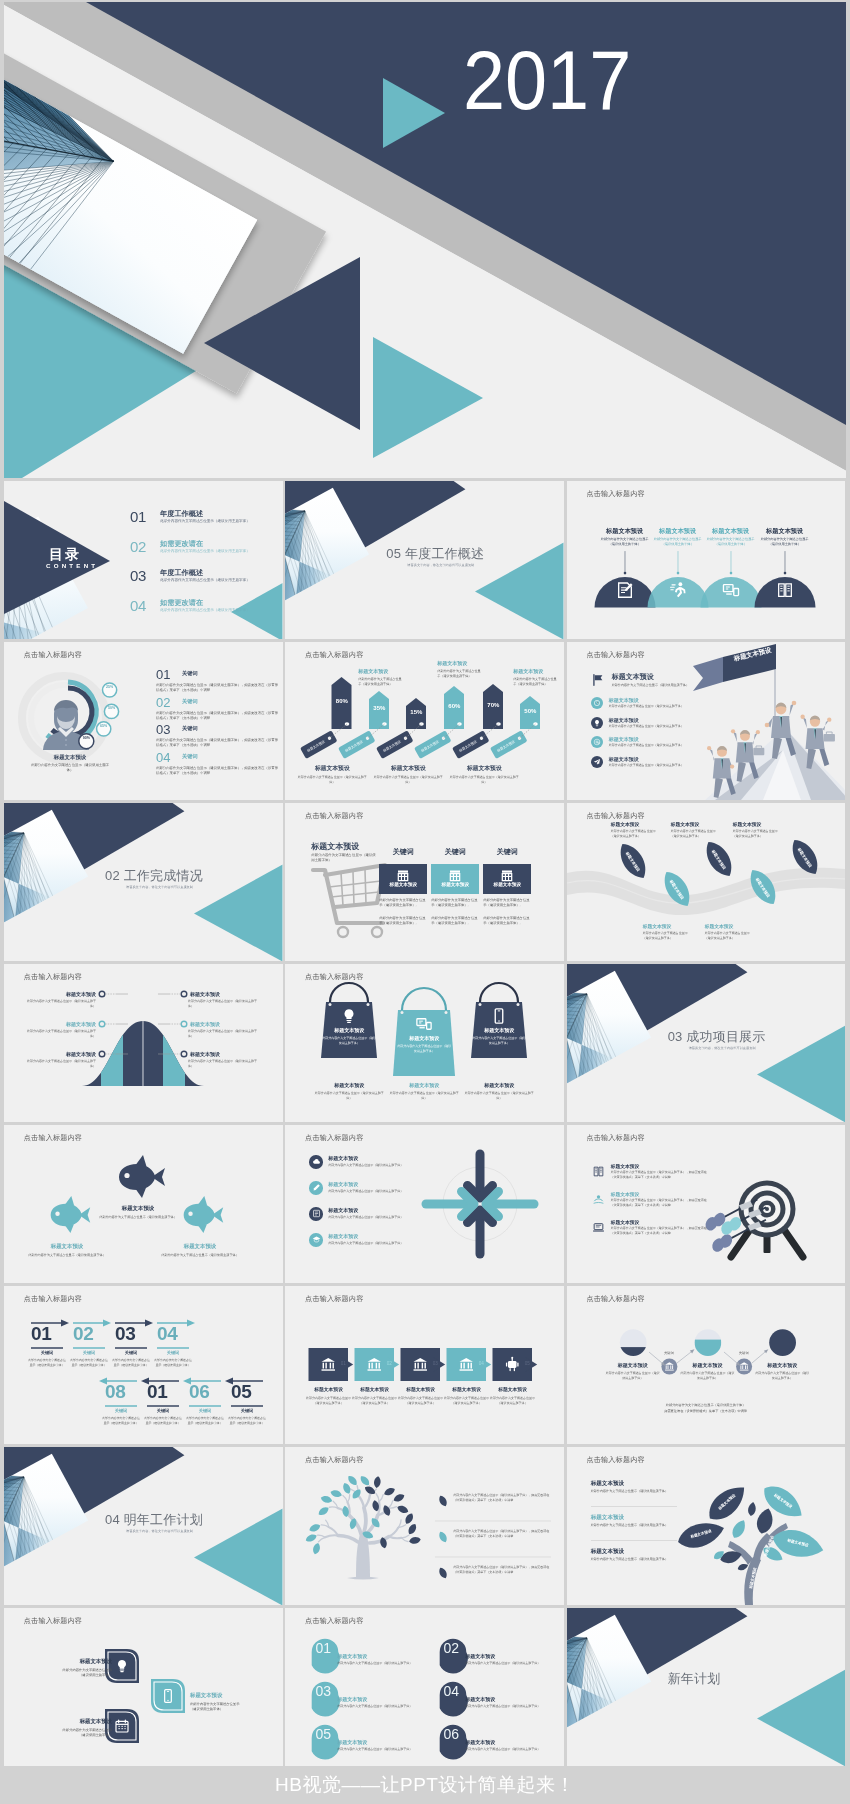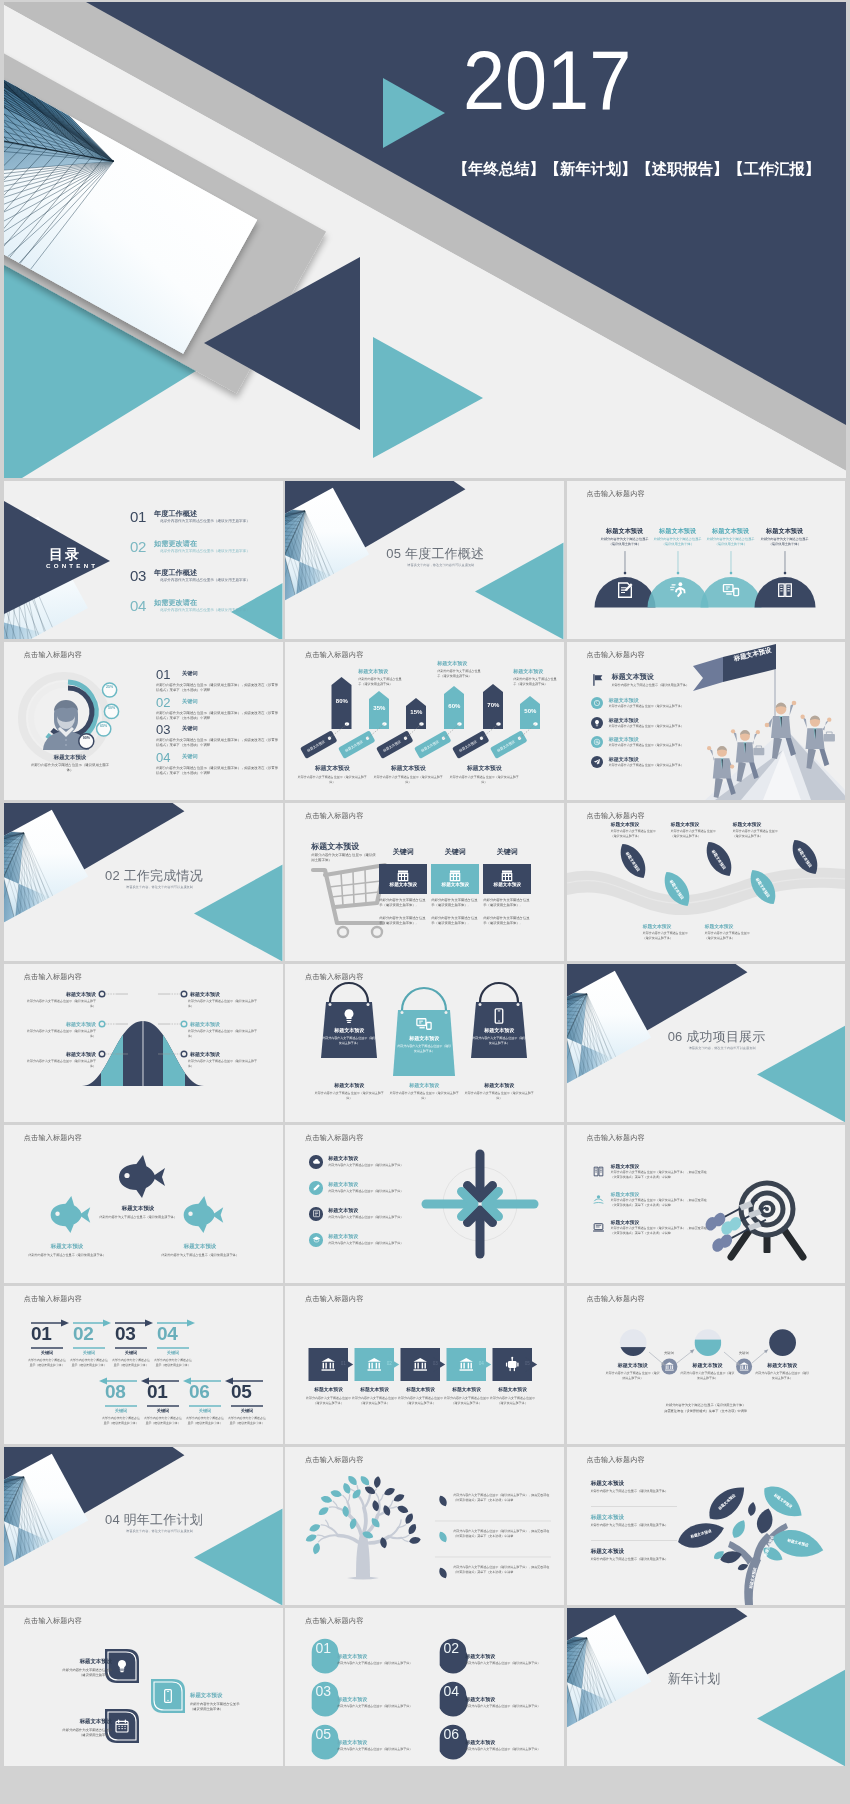--- a/index.html
+++ b/index.html
@@ -15,21 +15,21 @@
 .sl svg.bg{position:absolute;left:0;top:0;}
 .sl svg.ov{position:absolute;left:0;top:0;pointer-events:none;}
 .stitle{position:absolute;left:19.8px;top:8.2px;font-size:7.1px;color:#585858;letter-spacing:.2px;}
 .footer{position:absolute;left:0;top:1765px;width:850px;height:39px;color:#fff;display:flex;align-items:center;justify-content:center;font-size:19px;letter-spacing:.5px;}
 .sl div{position:absolute;}
 
 .toc-t{left:45px;top:65px;font-size:14px;font-weight:700;color:#fff;letter-spacing:2px;}
 .toc-s{left:42px;top:81px;font-size:6.2px;font-weight:700;color:#fff;letter-spacing:3.2px;}
 .tocrow{left:126px;width:150px;}
 .tocnum{position:absolute;left:0;top:0;font-size:15px;font-weight:300;letter-spacing:-.3px;}
-.toclab{position:absolute;left:24px;top:1px;font-size:7.2px;font-weight:700;}
+.toclab{position:absolute;left:30px;top:1px;font-size:7.2px;font-weight:700;}
 .tocbody{position:absolute;left:30px;top:11px;font-size:3.6px;opacity:.85;white-space:nowrap;}
 
 .dv-h{left:101px;top:64px;font-size:13px;color:#6a7079;letter-spacing:.2px;}
 .dv-s{left:122px;top:82px;font-size:3.2px;color:#808995;}
 
 .dome-lab{top:46px;width:58px;text-align:center;font-size:6.2px;font-weight:700;}
 .dome-body{top:56px;width:48px;text-align:center;font-size:3.2px;line-height:1.5;}
 
 .bub{font-size:3.6px;width:14px;text-align:center;line-height:1.1;font-weight:600;}
 .dn-cap{left:34px;top:112px;width:64px;text-align:center;font-size:5.4px;font-weight:700;color:#3c4a60;}
@@ -277,21 +277,20 @@
                 <line x1="285.0" y1="200.0" x2="200.0" y2="400" stroke="#06131d" stroke-width="2.2" opacity="0.6"></line>
               </g>
             </g>
           </g>
           <polygon points="200,341 356,255 356,428" fill="#3a4762"></polygon>
           <polygon points="369,335 369,456 479,396" fill="#6bb9c4"></polygon>
           <polygon points="379,76 379,146 441,111" fill="#6bb9c4"></polygon>
         </g>
       </svg>
       <div class="cv-year">2017</div>
-      <div class="cv-sub">【年终总结】【新年计划】【述职报告】【工作汇报】</div>
     </div>
 <div class="grid">
 <div class="sl">
         <svg class="bg" width="278.66" height="158" viewBox="0 0 278.66 158">
           <defs>
             <clipPath id="tocclip">
               <rect x="0" y="0" width="278.66" height="158"></rect>
             </clipPath>
             <clipPath id="tocph">
               <rect x="0" y="0" width="170" height="104"></rect>
@@ -1204,21 +1203,21 @@
                     <line x1="360.9" y1="168.2" x2="286.8" y2="400.0"></line>
                     <line x1="331.0" y1="180.7" x2="252.6" y2="400.0"></line>
                   </g>
                   <line x1="600.0" y1="68.0" x2="285.0" y2="200.0" stroke="#06131d" stroke-width="2.4" opacity="0.8"></line>
                   <line x1="285.0" y1="200.0" x2="200.0" y2="400" stroke="#06131d" stroke-width="2.2" opacity="0.6"></line>
                 </g>
               </g>
             </g>
           </g>
         </svg>
-        <div class="dv-h">06 成功项目展示</div>
+        <div class="dv-h">03 成功项目展示</div>
         <div class="dv-s">请替换文字内容，修改文字内容也可以直接复制</div>
       </div>
 <div class="sl">
         <svg class="bg" width="278.66" height="158" viewBox="0 0 278.66 158">
           <rect width="278.66" height="158" fill="#f0f0f0"></rect>
           <g transform="translate(63,90) scale(0.86)">
             <path d="M-19,0 C-19,-8.5 -10,-13.5 0,-13 C9,-12.6 15.5,-7 17,-1 L17,1 C15.5,7 9,12.6 0,13 C-10,13.5 -19,8.5 -19,0 Z" fill="#6bb9c4"></path>
             <path d="M16,-1.5 L27,-9 L24,0 L27,9 L16,1.5 Z" fill="#6bb9c4"></path>
             <path d="M-2,-12.4 L5,-22 L8.5,-10.6 Z" fill="#6bb9c4"></path>
             <path d="M-2,12.4 L4,21 L8,10.8 Z" fill="#6bb9c4"></path>
@@ -1989,13 +1988,14 @@
                   <line x1="600.0" y1="68.0" x2="285.0" y2="200.0" stroke="#06131d" stroke-width="2.4" opacity="0.8"></line>
                   <line x1="285.0" y1="200.0" x2="200.0" y2="400" stroke="#06131d" stroke-width="2.2" opacity="0.6"></line>
                 </g>
               </g>
             </g>
           </g>
         </svg>
         <div class="dv-h" style="top:62px">新年计划</div>
       </div>
 </div>
+<div class="footer">HB视觉——让PPT设计简单起来！</div>
 </div>
 
 </body></html>

